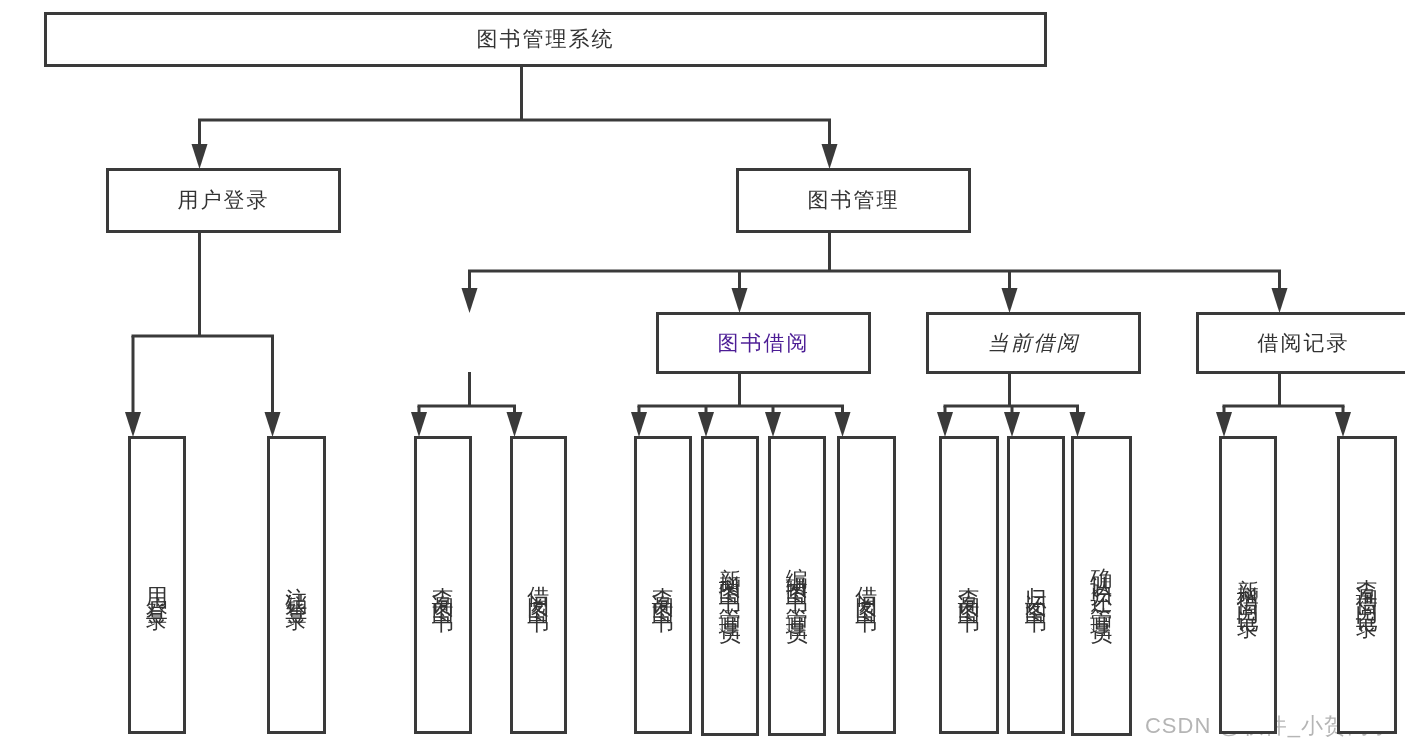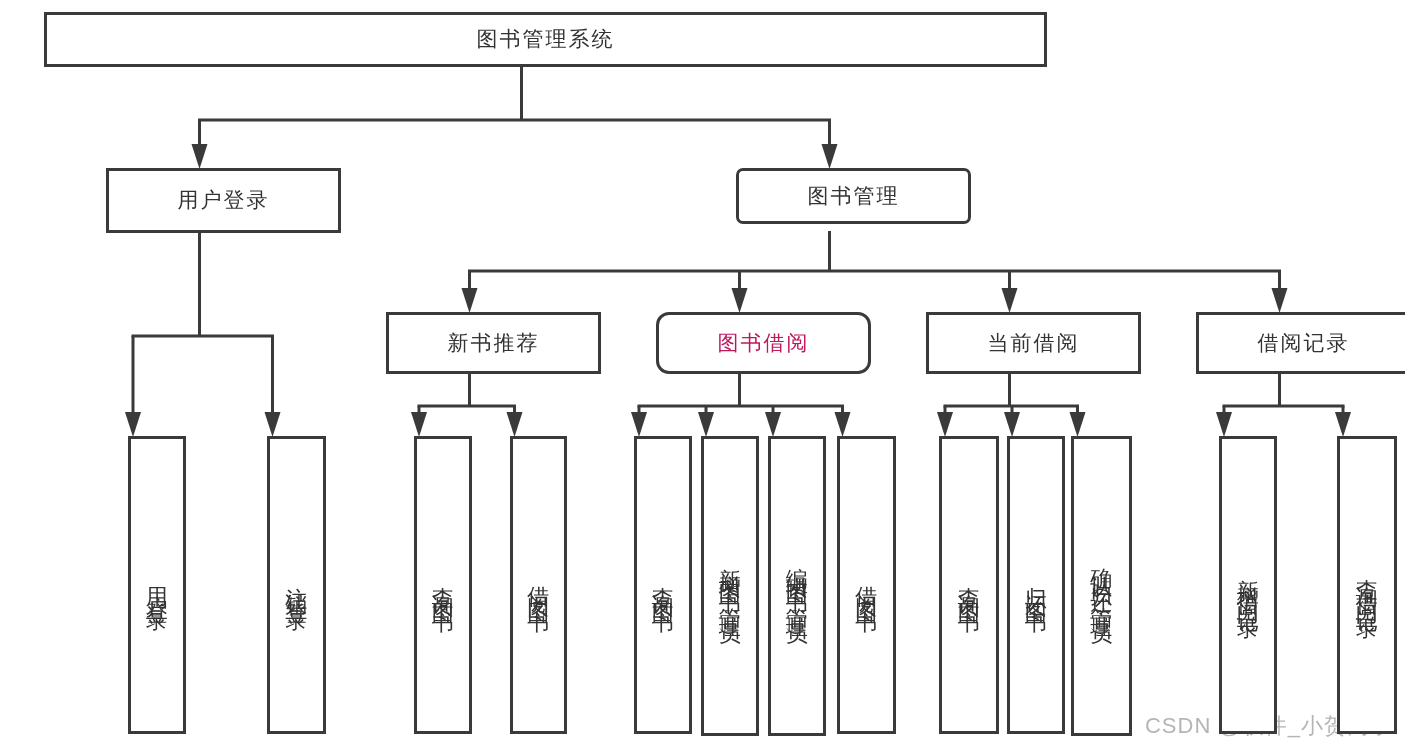--- a/index.html
+++ b/index.html
@@ -120,48 +120,45 @@
     </div>
     <div class="node" style="left: 82px; top: 168px; width: 235px; height: 65px; border-color: rgb(58, 58, 58); color: rgb(51, 51, 51);">
       <span class="node-label">用户登录</span>
     </div>
     <div class="node vertical" style="left: 104px; top: 436px; width: 58px; height: 298px; border-color: rgb(58, 58, 58); color: rgb(51, 51, 51);">
       <span class="node-label">用户登录</span>
     </div>
     <div class="node vertical" style="left: 243px; top: 436px; width: 59px; height: 298px; border-color: rgb(58, 58, 58); color: rgb(51, 51, 51);">
       <span class="node-label">注销登录</span>
     </div>
-    <div class="node" style="left: 712px; top: 168px; width: 235px; height: 56px; border-color: rgb(58, 58, 58); color: rgb(51, 51, 51); border-radius: 7px;">
+    <div class="node" style="left: 712px; top: 168px; width: 235px; height: 65px; border-color: rgb(58, 58, 58); color: rgb(51, 51, 51);">
       <span class="node-label">图书管理</span>
-    </div>
-    <div class="node" style="left: 362px; top: 312px; width: 215px; height: 62px; border-color: rgb(58, 58, 58); color: rgb(51, 51, 51);">
-      <span class="node-label">新书推荐</span>
     </div>
     <div class="node vertical" style="left: 390px; top: 436px; width: 58px; height: 298px; border-color: rgb(58, 58, 58); color: rgb(51, 51, 51);">
       <span class="node-label">查询图书</span>
     </div>
     <div class="node vertical" style="left: 486px; top: 436px; width: 57px; height: 298px; border-color: rgb(58, 58, 58); color: rgb(51, 51, 51);">
       <span class="node-label">借阅图书</span>
     </div>
-    <div class="node" style="left: 632px; top: 312px; width: 215px; height: 62px; border-color: rgb(58, 58, 58); color: #be185d; border-radius: 13px;">
+    <div class="node" style="left: 632px; top: 312px; width: 215px; height: 62px; border-color: rgb(58, 58, 58); color: #4c1d95;">
       <span class="node-label">图书借阅</span>
     </div>
     <div class="node vertical" style="left: 610px; top: 436px; width: 58px; height: 298px; border-color: rgb(58, 58, 58); color: rgb(51, 51, 51);">
       <span class="node-label">查询图书</span>
     </div>
     <div class="node vertical" style="left: 677px; top: 436px; width: 58px; height: 300px; border-color: rgb(58, 58, 58); color: rgb(51, 51, 51);">
       <span class="node-label">新增图书（管理员）</span>
     </div>
     <div class="node vertical" style="left: 744px; top: 436px; width: 58px; height: 300px; border-color: rgb(58, 58, 58); color: rgb(51, 51, 51);">
       <span class="node-label">编辑图书（管理员）</span>
     </div>
     <div class="node vertical" style="left: 813px; top: 436px; width: 59px; height: 298px; border-color: rgb(58, 58, 58); color: rgb(51, 51, 51);">
       <span class="node-label">借阅图书</span>
     </div>
-    <div class="node" style="left: 902px; top: 312px; width: 215px; height: 62px; border-color: rgb(58, 58, 58); color: rgb(51, 51, 51);">
+    <div class="node" style="left: 902px; top: 312px; width: 215px; height: 62px; border-color: rgb(58, 58, 58); color: rgb(51, 51, 51); font-style: italic;">
       <span class="node-label">当前借阅</span>
     </div>
     <div class="node vertical" style="left: 915px; top: 436px; width: 60px; height: 298px; border-color: rgb(58, 58, 58); color: rgb(51, 51, 51);">
       <span class="node-label">查询图书</span>
     </div>
     <div class="node vertical" style="left: 983px; top: 436px; width: 58px; height: 298px; border-color: rgb(58, 58, 58); color: rgb(51, 51, 51);">
       <span class="node-label">归还图书</span>
     </div>
     <div class="node vertical" style="left: 1047px; top: 436px; width: 61px; height: 300px; border-color: rgb(58, 58, 58); color: rgb(51, 51, 51);">
       <span class="node-label">确认归还（管理员）</span>

